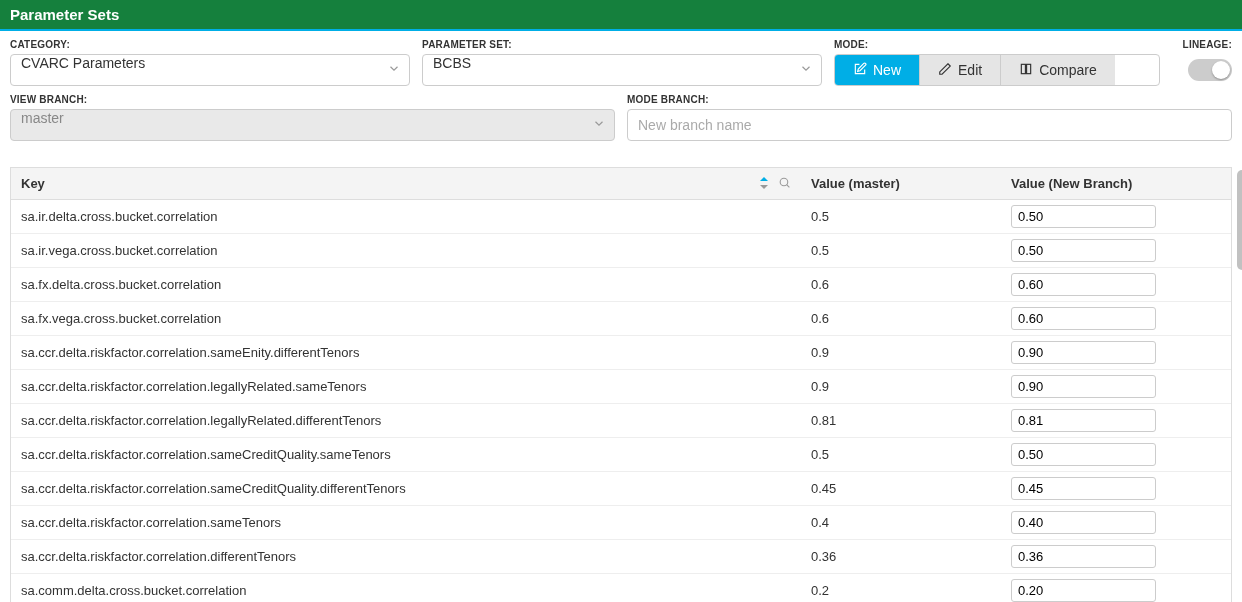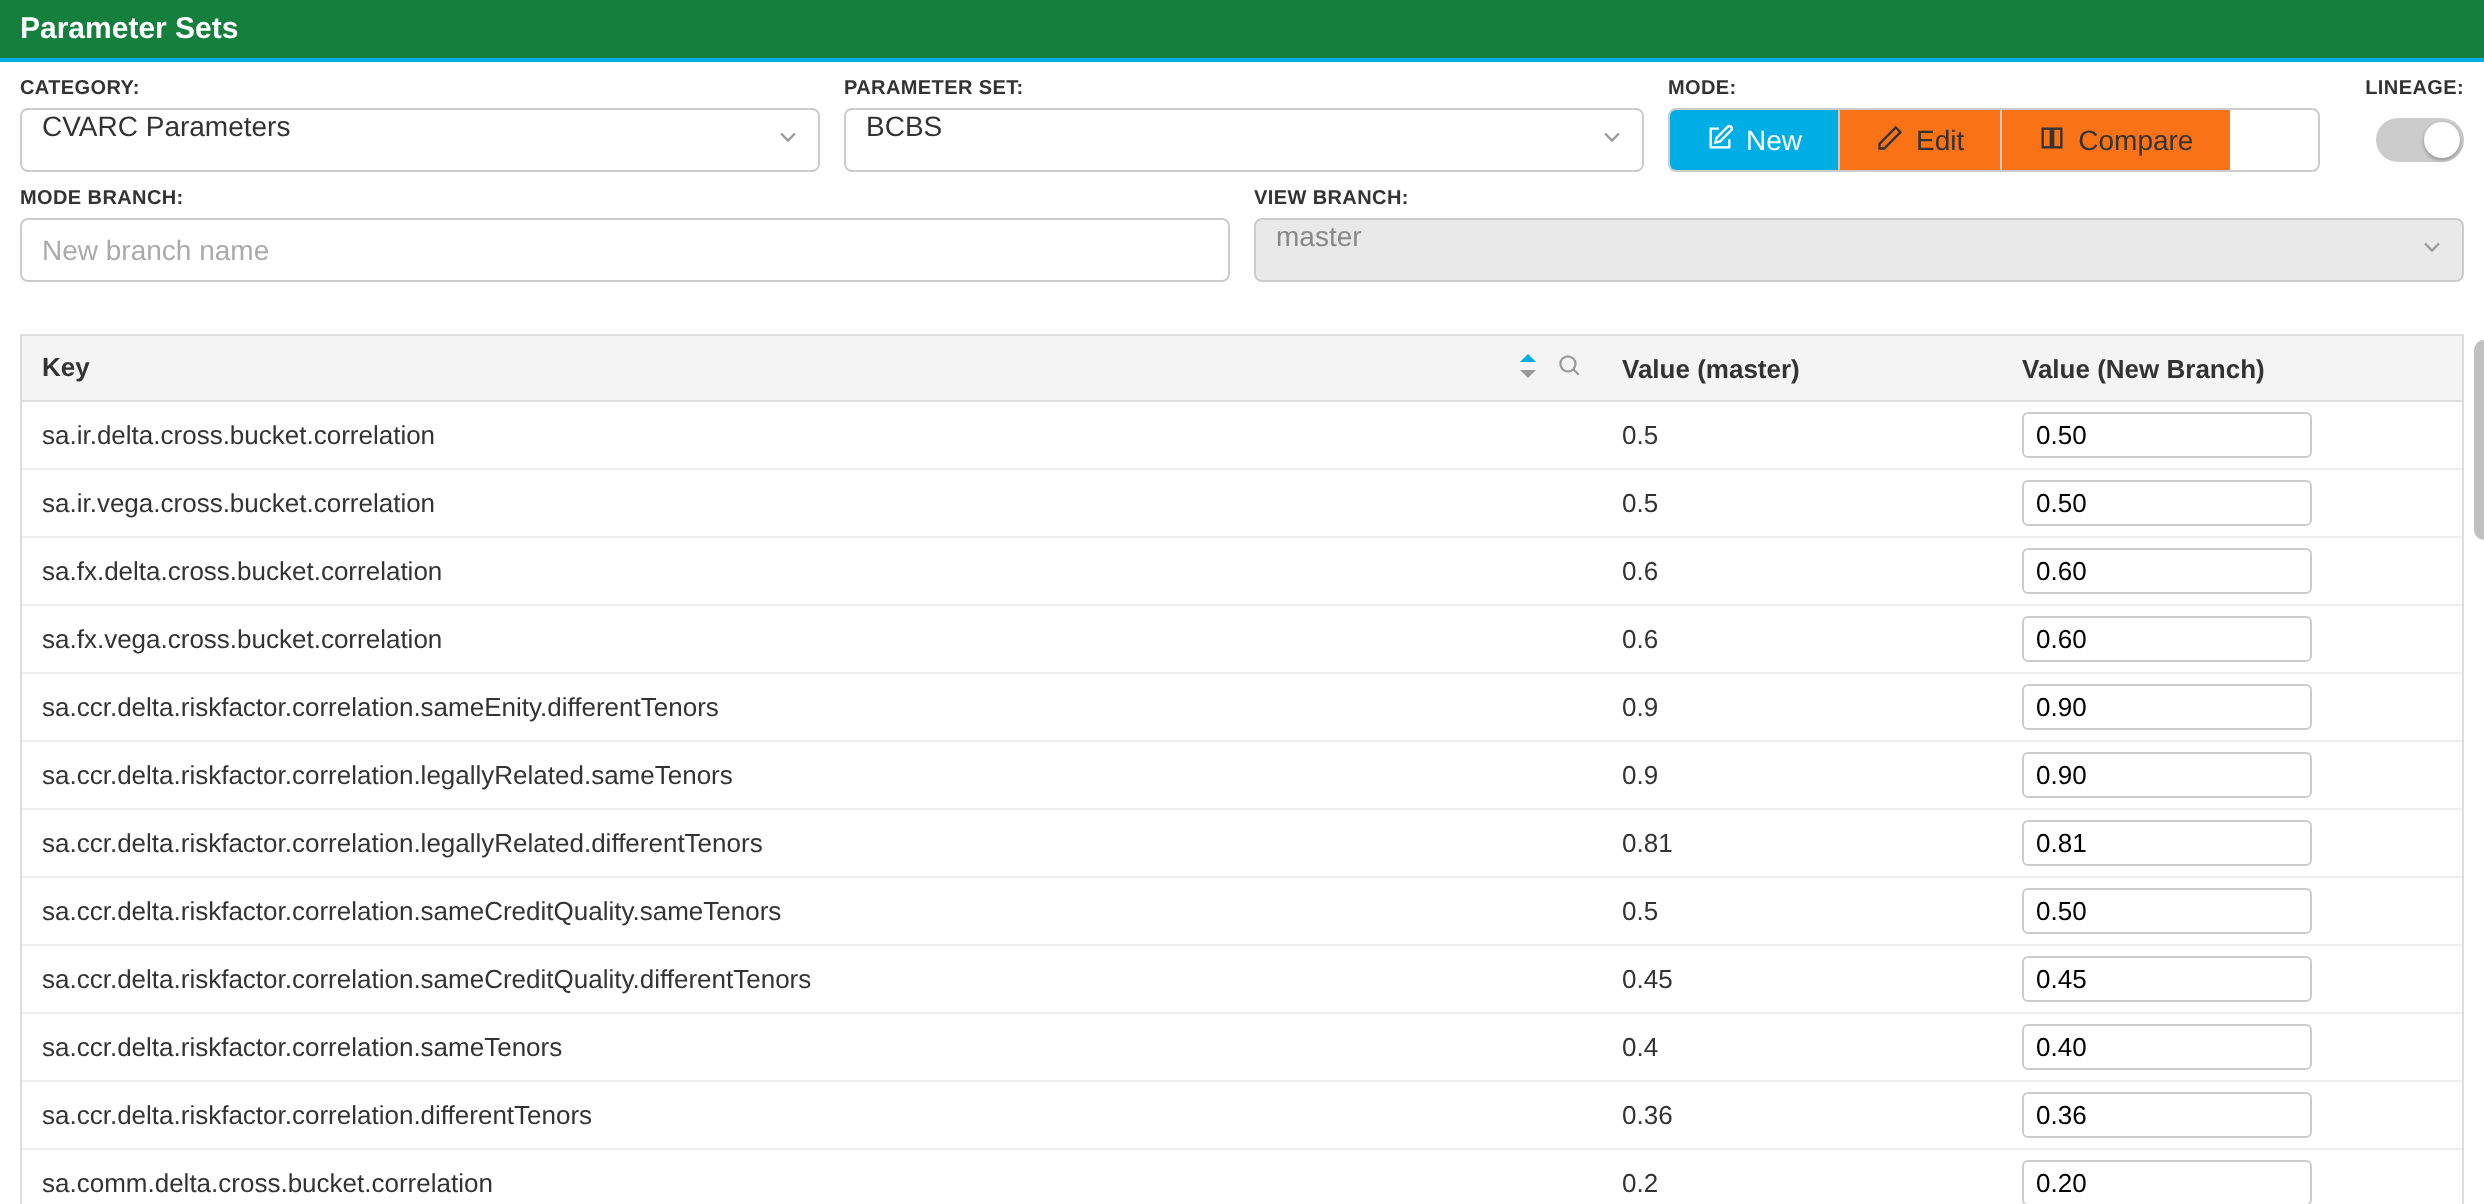--- a/index.html
+++ b/index.html
@@ -5,21 +5,21 @@
 * { box-sizing: border-box; margin: 0; padding: 0; }
 body { font-family: "Helvetica Neue", Arial, sans-serif; font-size: 13px; color: #333; background: #fff; width: 1242px; }
 .header-bar { background: #15803d; color: #fff; padding: 6px 10px; font-size: 15px; font-weight: bold; border-bottom: 2px solid #00aee6; }
 .controls { padding: 8px 10px 0 10px; display: flex; gap: 12px; align-items: flex-start; }
 .control-col { display: flex; flex-direction: column; }
 .control-label { font-size: 10px; font-weight: bold; text-transform: uppercase; margin-bottom: 4px; letter-spacing: 0.2px; }
 .select { position: relative; border: 1px solid #ccc; border-radius: 4px; height: 32px; display: flex; align-items: flex-start; padding: 0 28px 0 10px; font-size: 14px; background: #fff; cursor: pointer; }
 .select.disabled { background: #e9e9e9; color: #888; }
 .chev { position: absolute; right: 8px; top: 50%; transform: translateY(-50%); color: #999; }
 .mode-group { display: flex; border: 1px solid #ccc; border-radius: 4px; overflow: hidden; height: 32px; }
-.mode-btn { display: flex; align-items: center; justify-content: center; gap: 6px; padding: 0 18px; font-size: 14px; background: #f97316; border-right: 1px solid #ccc; cursor: pointer; }
+.mode-btn { display: flex; align-items: center; justify-content: center; gap: 6px; padding: 0 18px; font-size: 14px; background: #e5e5e5; border-right: 1px solid #ccc; cursor: pointer; }
 .mode-btn:last-child { border-right: none; }
 .mode-btn.active { background: #00aee6; color: #fff; }
 .toggle { width: 44px; height: 22px; background: #ccc; border-radius: 11px; position: relative; cursor: pointer; margin-top: 5px; }
 .toggle-knob { position: absolute; width: 18px; height: 18px; background: #fff; border-radius: 50%; top: 2px; right: 2px; box-shadow: 0 1px 2px rgba(0,0,0,0.3); }
 .row2 { padding: 8px 10px 10px 10px; display: flex; gap: 12px; }
 .text-input { border: 1px solid #ccc; border-radius: 4px; height: 32px; padding: 0 10px; font-size: 14px; width: 100%; }
 .text-input::placeholder { color: #aaa; }
 .table-wrap { margin: 16px 10px; border: 1px solid #ddd; position: relative; }
 .scrollbar-track { position: absolute; right: -18px; top: 0; width: 14px; height: 100%; }
 .scrollbar-thumb { position: absolute; top: 2px; width: 10px; left: 2px; height: 100px; background: #c1c1c1; border-radius: 5px; }
@@ -96,34 +96,34 @@
   </div>
   <div class="control-col" style="width:60px; align-items:flex-end">
     <span class="control-label">LINEAGE:</span>
     <div class="toggle">
       <div class="toggle-knob"></div>
     </div>
   </div>
 </div>
 
 <div class="row2">
-  <div class="control-col" style="flex:1">
-    <span class="control-label">MODE BRANCH:</span>
-    <input class="text-input" placeholder="New branch name" style="">
-  </div>
   <div class="control-col" style="width:605px">
     <span class="control-label">VIEW BRANCH:</span>
     <div class="select disabled">
       <span>master</span>
       <span class="chev">
         <svg class="icon-svg" viewBox="0 0 24 24" fill="none" stroke="currentColor" stroke-width="2">
             <polyline points="6 9 12 15 18 9"></polyline>
           </svg>
       </span>
     </div>
+  </div>
+  <div class="control-col" style="flex:1">
+    <span class="control-label">MODE BRANCH:</span>
+    <input class="text-input" placeholder="New branch name" style="">
   </div>
 </div>
 
 <div class="table-wrap">
   <div class="scrollbar-track">
     <div class="scrollbar-thumb"></div>
   </div>
   <table>
     <thead>
       <tr>

